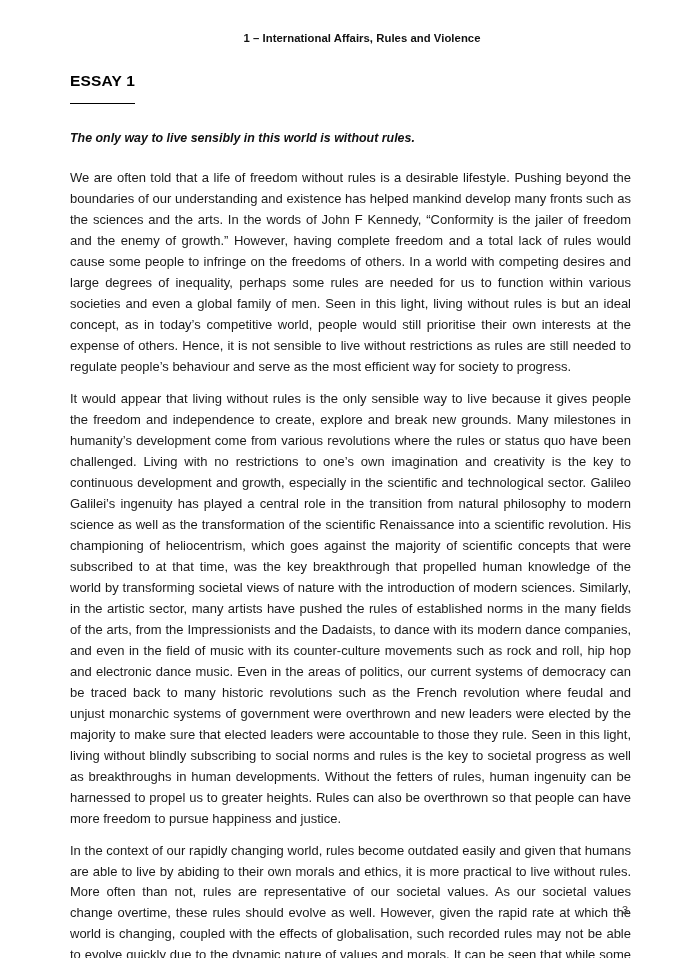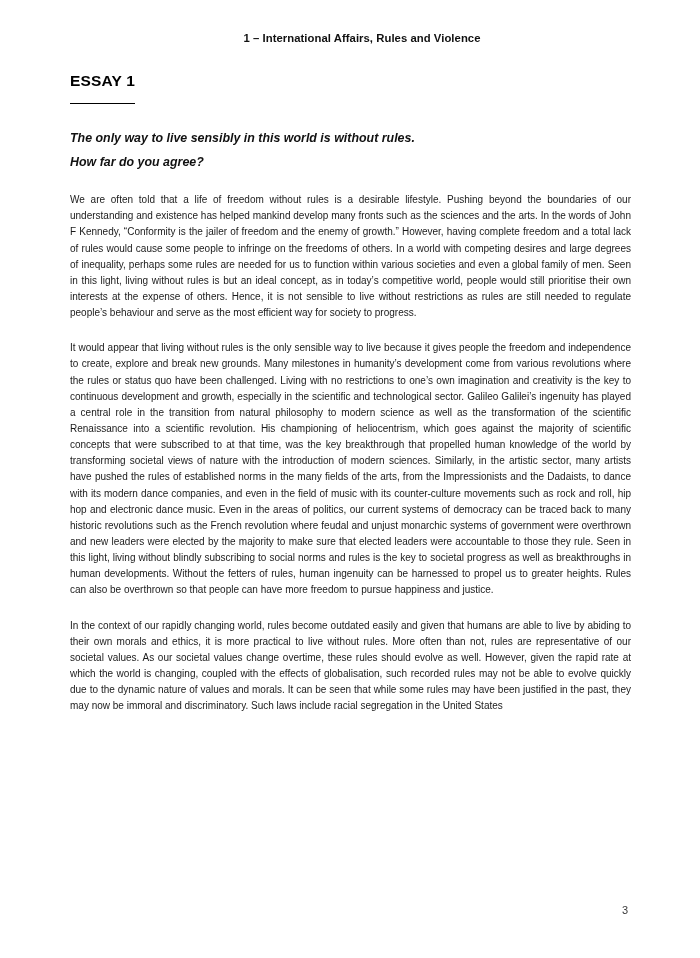--- a/index.html
+++ b/index.html
@@ -52,30 +52,30 @@
     font-style: italic;
   }
   .prompt-line {
     font-size: 12.4px;
     font-weight: bold;
     line-height: 1.95;
     letter-spacing: 0.01px;
     color: #111111;
   }
   .para {
-    font-size: 10px;
+    font-size: 13px;
     line-height: 1.615;
     text-align: justify;
     text-justify: inter-word;
     color: #1a1a1a;
     margin: 0;
     hyphens: none;
   }
   .para + .para {
-    margin-top: 19px;
+    margin-top: 11px;
   }
   .para-first {
     margin-top: 18px;
   }
   .page-number {
     position: absolute;
     right: 72px;
     bottom: 42px;
     font-size: 11px;
     color: #3a3a3a;
@@ -89,21 +89,20 @@
   <div class="running-header">1 – International Affairs, Rules and Violence</div>
 
   <div class="body-area">
 
     <div>
       <h1 class="essay-title">ESSAY 1</h1>
     </div>
 
     <div class="prompt-block">
       <div class="prompt-line">The only way to live sensibly in this world is without rules.</div>
-      <div class="prompt-line">How far do you agree?</div>
     </div>
 
     <p class="para para-first">We are often told that a life of freedom without rules is a desirable lifestyle. Pushing beyond the boundaries of our understanding and existence has helped mankind develop many fronts such as the sciences and the arts. In the words of John F Kennedy, “Conformity is the jailer of freedom and the enemy of growth.” However, having complete freedom and a total lack of rules would cause some people to infringe on the freedoms of others. In a world with competing desires and large degrees of inequality, perhaps some rules are needed for us to function within various societies and even a global family of men. Seen in this light, living without rules is but an ideal concept, as in today’s competitive world, people would still prioritise their own interests at the expense of others. Hence, it is not sensible to live without restrictions as rules are still needed to regulate people’s behaviour and serve as the most efficient way for society to progress.</p>
 
     <p class="para">It would appear that living without rules is the only sensible way to live because it gives people the freedom and independence to create, explore and break new grounds. Many milestones in humanity’s development come from various revolutions where the rules or status quo have been challenged. Living with no restrictions to one’s own imagination and creativity is the key to continuous development and growth, especially in the scientific and technological sector. Galileo Galilei’s ingenuity has played a central role in the transition from natural philosophy to modern science as well as the transformation of the scientific Renaissance into a scientific revolution. His championing of heliocentrism, which goes against the majority of scientific concepts that were subscribed to at that time, was the key breakthrough that propelled human knowledge of the world by transforming societal views of nature with the introduction of modern sciences. Similarly, in the artistic sector, many artists have pushed the rules of established norms in the many fields of the arts, from the Impressionists and the Dadaists, to dance with its modern dance companies, and even in the field of music with its counter-culture movements such as rock and roll, hip hop and electronic dance music. Even in the areas of politics, our current systems of democracy can be traced back to many historic revolutions such as the French revolution where feudal and unjust monarchic systems of government were overthrown and new leaders were elected by the majority to make sure that elected leaders were accountable to those they rule. Seen in this light, living without blindly subscribing to social norms and rules is the key to societal progress as well as breakthroughs in human developments. Without the fetters of rules, human ingenuity can be harnessed to propel us to greater heights. Rules can also be overthrown so that people can have more freedom to pursue happiness and justice.</p>
 
     <p class="para">In the context of our rapidly changing world, rules become outdated easily and given that humans are able to live by abiding to their own morals and ethics, it is more practical to live without rules. More often than not, rules are representative of our societal values. As our societal values change overtime, these rules should evolve as well. However, given the rapid rate at which the world is changing, coupled with the effects of globalisation, such recorded rules may not be able to evolve quickly due to the dynamic nature of values and morals. It can be seen that while some rules may have been justified in the past, they may now be immoral and discriminatory. Such laws include racial segregation in the United States</p>
 
   </div>
 

